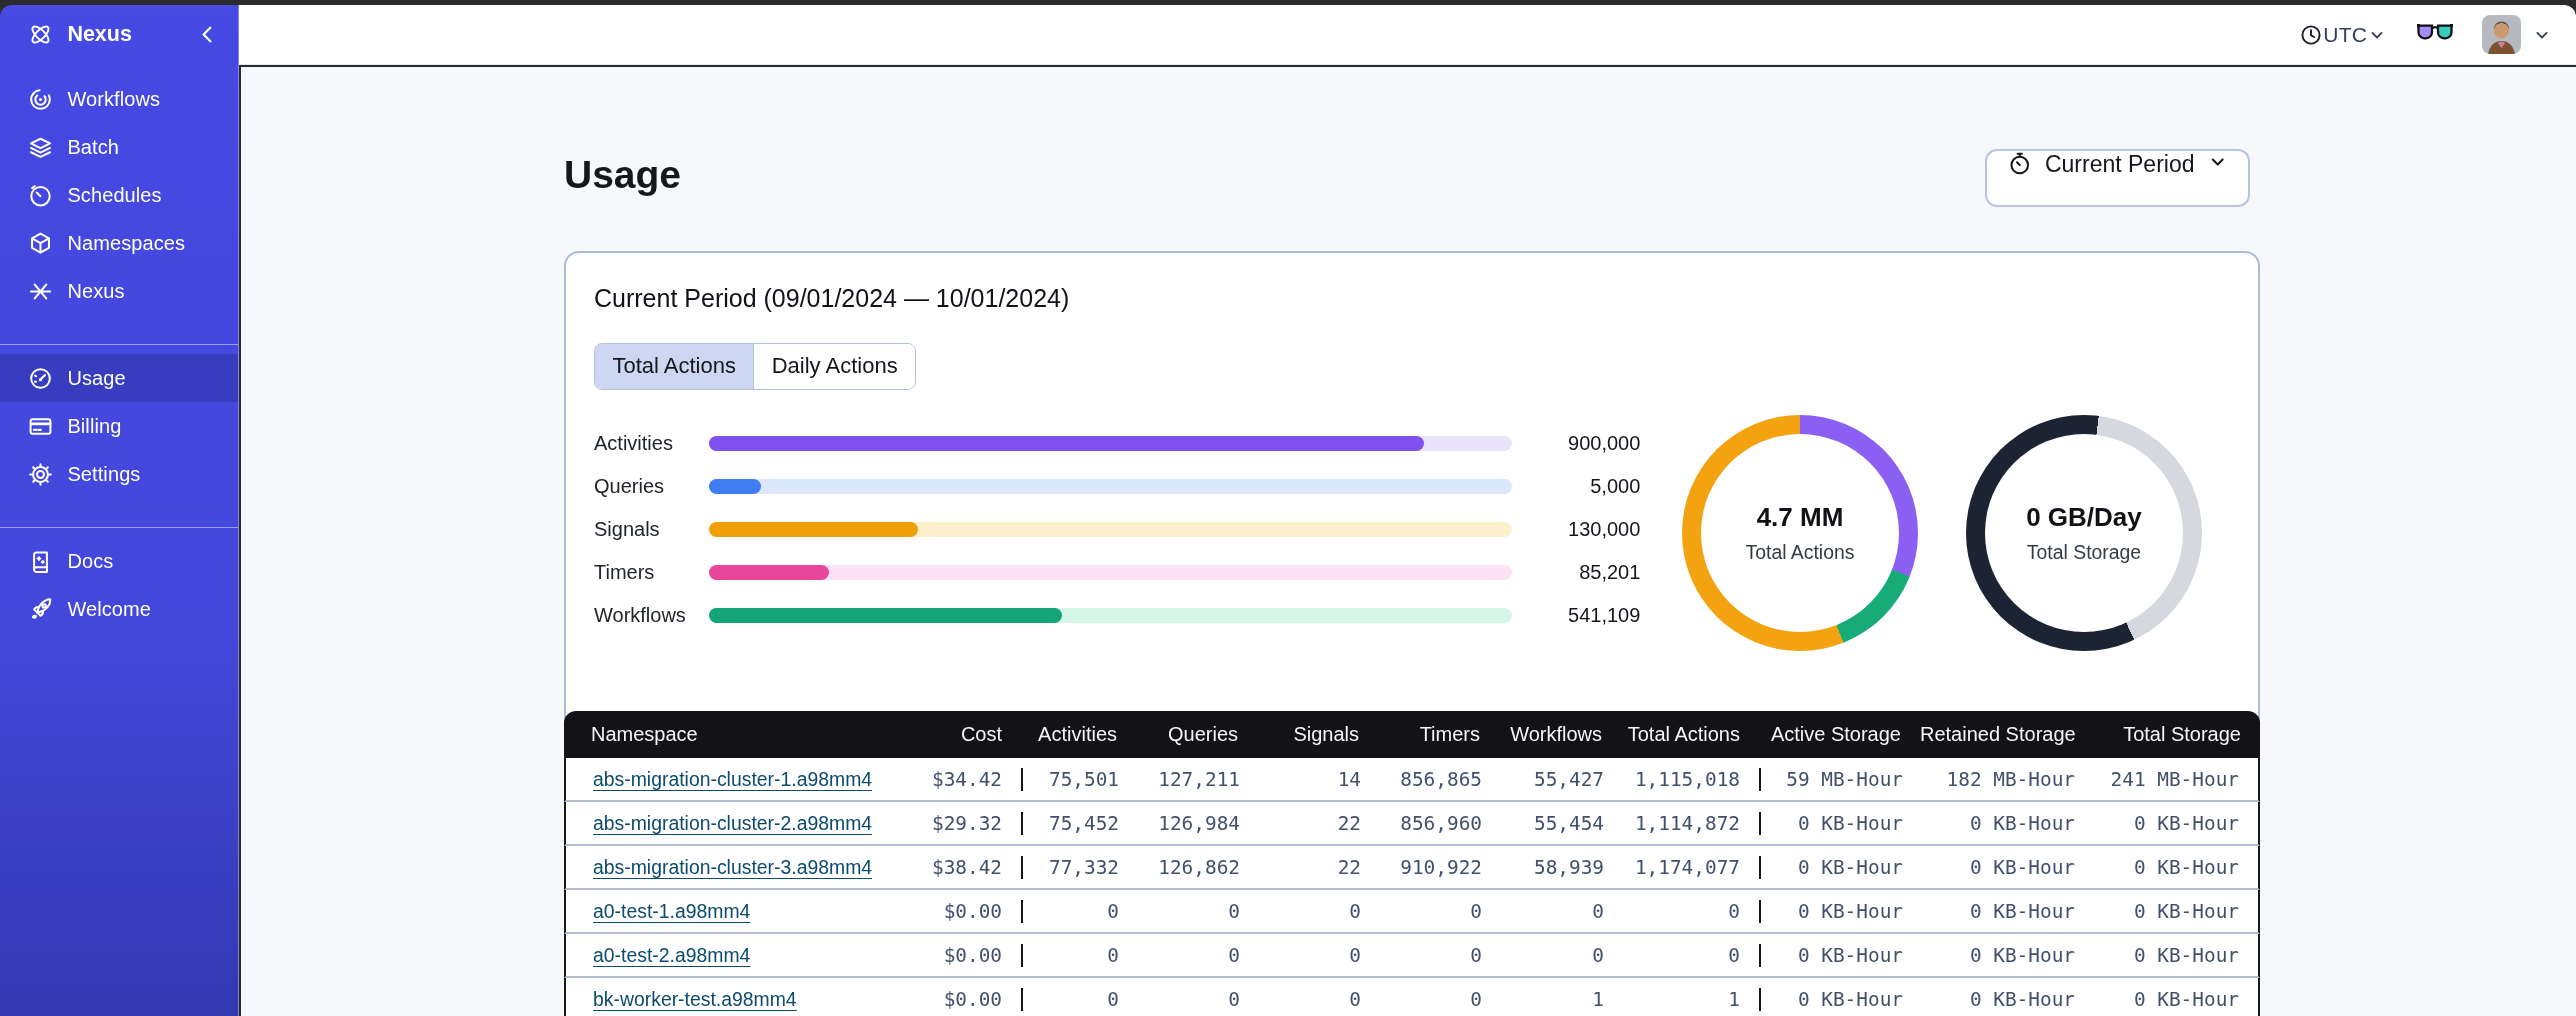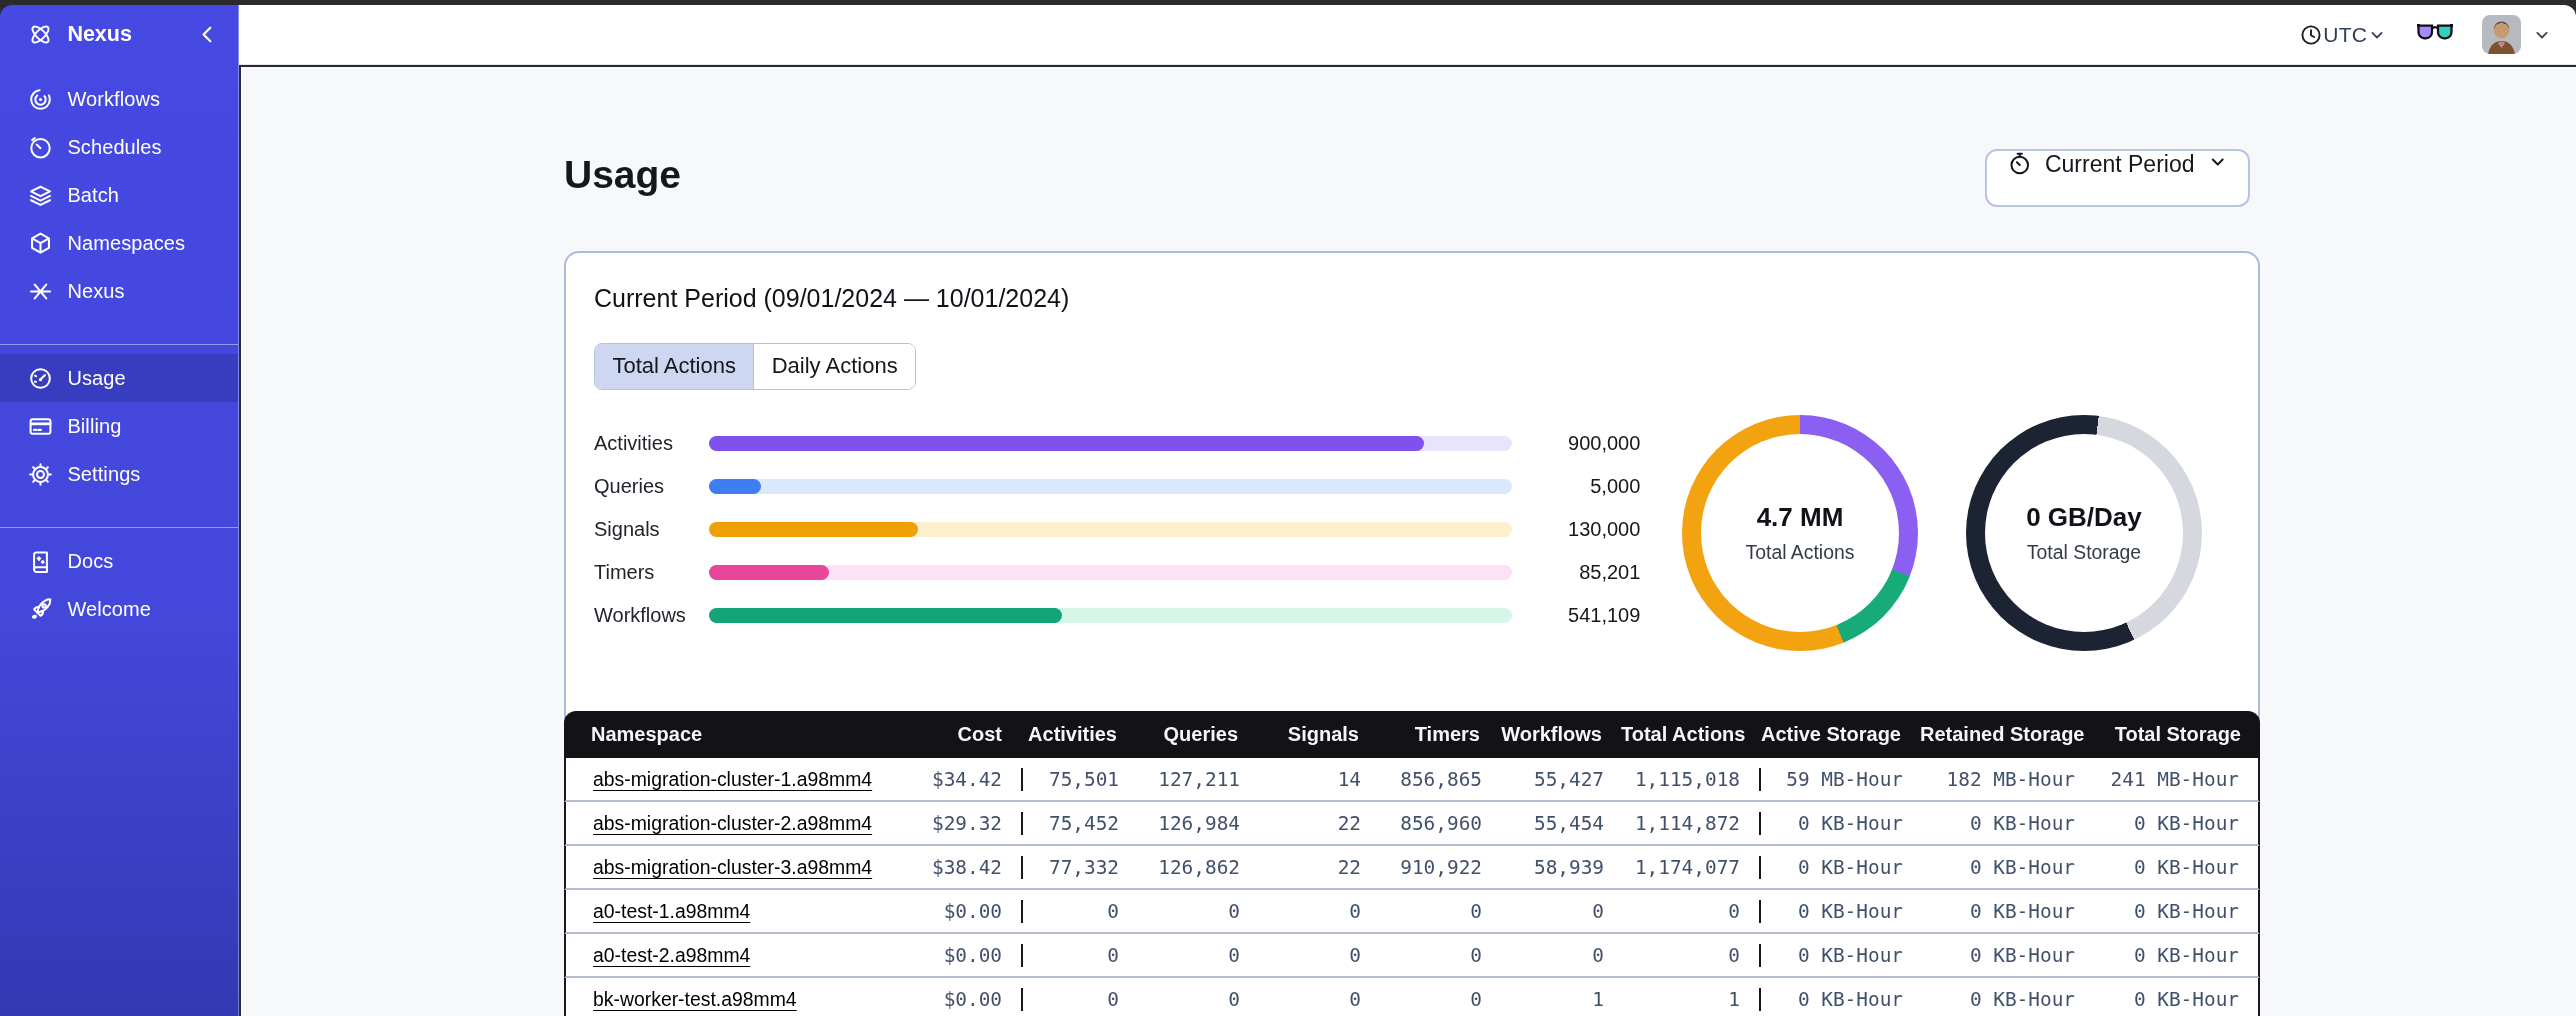--- a/index.html
+++ b/index.html
@@ -70,29 +70,29 @@
                   background:#fff; border-radius:50%; }
   .donut-text { position:absolute; inset:0; display:flex; flex-direction:column; align-items:center;
                 justify-content:center; z-index:2; }
   .donut-value { font-size:26px; font-weight:700; color:#101217; }
   .donut-label { font-size:19.4px; color:#343b46; margin-top:8px; }
 
   
   .usage-table { position:absolute; left:323px; top:644px; width:1696px; }
   .t-header { display:grid; grid-template-columns:315px 142px 115px 121px 121px 121px 122px 138px 161px 172px 1fr;
               background:#131317; border-radius:12px 12px 0 0; height:47px; align-items:center; }
-  .th { font-size:20px; color:#f5f6f8; font-weight:700; text-align:right; padding-right:19px; white-space:nowrap; }
+  .th { font-size:20px; color:#f5f6f8; font-weight:400; text-align:right; padding-right:19px; white-space:nowrap; }
   .th.left { text-align:left; padding-left:27px; }
   .tr { display:grid; grid-template-columns:315px 142px 115px 121px 121px 121px 122px 138px 161px 172px 1fr;
         background:#fff; height:44px; align-items:center;
         border-left:2px solid #17181c; border-right:2px solid #17181c; border-bottom:2px solid #b3bed3; }
   .td { font-size:19.4px; text-align:right; padding-right:19px; white-space:nowrap;
         font-family:"DejaVu Sans Mono", monospace; color:#41506b; }
   .td.ns { text-align:left; padding-left:27px; font-family:"Liberation Sans", sans-serif; }
-  .td.ns a { color:#000000; text-decoration:underline; text-underline-offset:4px; text-decoration-thickness:1.3px; }
+  .td.ns a { color:#0c4a6e; text-decoration:underline; text-underline-offset:4px; text-decoration-thickness:1.3px; }
   .td.sep { border-right:2px solid #17181c; }
 </style>
 </head>
 <body>
 
 <div class="window">
 
   <nav class="sidebar">
     <div class="brand-row">
       <span class="icon24">
@@ -115,37 +115,37 @@
           <svg viewBox="0 0 24 24" fill="none" stroke="#fff" stroke-width="1.8" stroke-linecap="round">
             <circle cx="12" cy="12" r="8.3" stroke-dasharray="38 10"></circle>
             <circle cx="12" cy="12" r="4.6" stroke-dasharray="18 7"></circle>
             <circle cx="12" cy="12" r="1.4" fill="#fff" stroke="none"></circle>
           </svg>
         </span>
         <span class="label">Workflows</span>
       </div>
       <div class="nav-item">
         <span class="icon24">
+          <svg viewBox="0 0 24 24" fill="none" stroke="#fff" stroke-width="1.8" stroke-linecap="round" stroke-linejoin="round">
+            <path d="M3.5 8.4 12 4.2l8.5 4.2L12 12.6z"></path>
+            <path d="M3.5 12.4 12 16.6l8.5-4.2"></path>
+            <path d="M3.5 16.2 12 20.4l8.5-4.2"></path>
+          </svg>
+        </span>
+        <span class="label">Batch</span>
+      </div>
+      <div class="nav-item">
+        <span class="icon24">
           <svg viewBox="0 0 24 24" fill="none" stroke="#fff" stroke-width="1.8" stroke-linecap="round">
             <circle cx="12" cy="12.6" r="8.2"></circle>
             <path d="M12 12.6 8.6 9.4"></path>
             <path d="M4.6 5.4 7 3.6"></path>
           </svg>
         </span>
         <span class="label">Schedules</span>
-      </div>
-      <div class="nav-item">
-        <span class="icon24">
-          <svg viewBox="0 0 24 24" fill="none" stroke="#fff" stroke-width="1.8" stroke-linecap="round" stroke-linejoin="round">
-            <path d="M3.5 8.4 12 4.2l8.5 4.2L12 12.6z"></path>
-            <path d="M3.5 12.4 12 16.6l8.5-4.2"></path>
-            <path d="M3.5 16.2 12 20.4l8.5-4.2"></path>
-          </svg>
-        </span>
-        <span class="label">Batch</span>
       </div>
       <div class="nav-item">
         <span class="icon24">
           <svg viewBox="0 0 24 24" fill="none" stroke="#fff" stroke-width="1.8" stroke-linejoin="round">
             <path d="M12 3.2 19.5 7.4v8.4L12 20.2 4.5 15.8V7.4z"></path>
             <path d="M4.5 7.4 12 11.6l7.5-4.2M12 11.6v8.6"></path>
           </svg>
         </span>
         <span class="label">Namespaces</span>
       </div>

